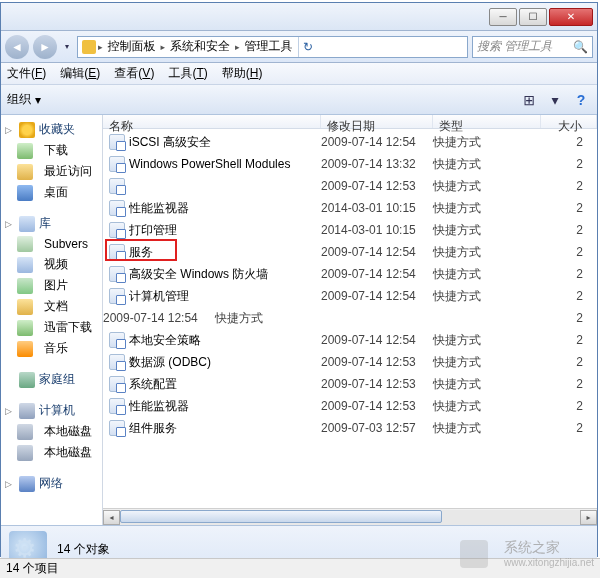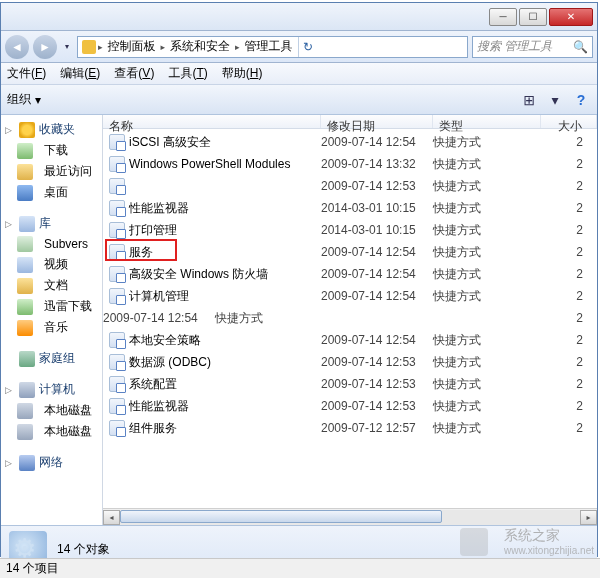--- a/index.html
+++ b/index.html
@@ -74,21 +74,21 @@
 .hs-btn { width: 17px; height: 15px; background: linear-gradient(#f8f8f8,#d8d8d8); border: 1px solid #aaa; display: flex; align-items: center; justify-content: center; font-size: 8px; color: #555; }
 .hs-track { flex: 1; height: 15px; background: #e8e8e8; position: relative; }
 .hs-thumb { position: absolute; left: 0; top: 0; width: 70%; height: 13px; background: linear-gradient(#f0f4fb,#c8d8ec); border: 1px solid #8aa8cc; border-radius: 2px; }
 
 .details { height: 48px; background: linear-gradient(#eef3fb,#dce7f7); border-top: 1px solid #b0c4de; display: flex; align-items: center; padding: 14px 8px; gap: 10px; font-size: 12px; }
 .det-icn { width: 38px; height: 38px; border-radius: 4px; background: radial-gradient(circle at 40% 40%, #d4e6f7, #8ab0dc); position: relative; }
 .det-icn::after { content: "⚙"; position: absolute; font-size: 26px; color: #cde0f3; left: 4px; top: 2px; }
 
 .statusbar { position: absolute; bottom: 0; left: 0; right: 0; height: 20px; background: #f0f0f0; border-top: 1px solid #c8c8c8; font-size: 12px; padding: 2px 6px; display: flex; align-items: center; margin-top: 8px; }
 
-.watermark { position: absolute; bottom: 22px; right: 6px; font-size: 14px; color: rgba(160,160,160,0.8); display: flex; align-items: center; gap: 16px; pointer-events: none; }
+.watermark { position: absolute; bottom: 10px; right: 6px; font-size: 14px; color: rgba(160,160,160,0.8); display: flex; align-items: center; gap: 16px; pointer-events: none; }
 .watermark .wm-sub { font-size: 10px; display: block; color: rgba(160,160,160,0.7); }
 .wm-logo { width: 28px; height: 28px; background: rgba(160,160,160,0.3); border-radius: 4px; }
 </style>
 </head>
 <body>
 
 <div class="window">
 
   <div class="titlebar">
     <div class="win-btn">─</div>
@@ -172,20 +172,24 @@
           </div>
         <div class="sb-item">
             <span class="sb-icn folder-sv"></span>
             <span>Subvers</span>
           </div>
         <div class="sb-item">
             <span class="sb-icn folder-lib"></span>
             <span>视频</span>
           </div>
         <div class="sb-item">
+            <span class="sb-icn folder-img"></span>
+            <span>图片</span>
+          </div>
+        <div class="sb-item">
             <span class="sb-icn folder-docs"></span>
             <span>文档</span>
           </div>
         <div class="sb-item">
             <span class="sb-icn folder-dl"></span>
             <span>迅雷下载</span>
           </div>
         <div class="sb-item">
             <span class="sb-icn folder-music"></span>
             <span>音乐</span>
@@ -341,21 +345,21 @@
             </div>
             <div class="cell date">2009-07-14 12:53</div>
             <div class="cell type">快捷方式</div>
             <div class="cell size">2</div>
           </div>
           <div class="row">
             <div class="cell name">
               <span class="file-icn"></span>
               <span>组件服务</span>
             </div>
-            <div class="cell date">2009-07-12 12:57</div>
+            <div class="cell date">2009-07-03 12:57</div>
             <div class="cell type">快捷方式</div>
             <div class="cell size">2</div>
           </div>
         </div>
       <div class="hscroll">
         <div class="hs-btn">◂</div>
         <div class="hs-track">
             <div class="hs-thumb"></div>
           </div>
         <div class="hs-btn">▸</div>

